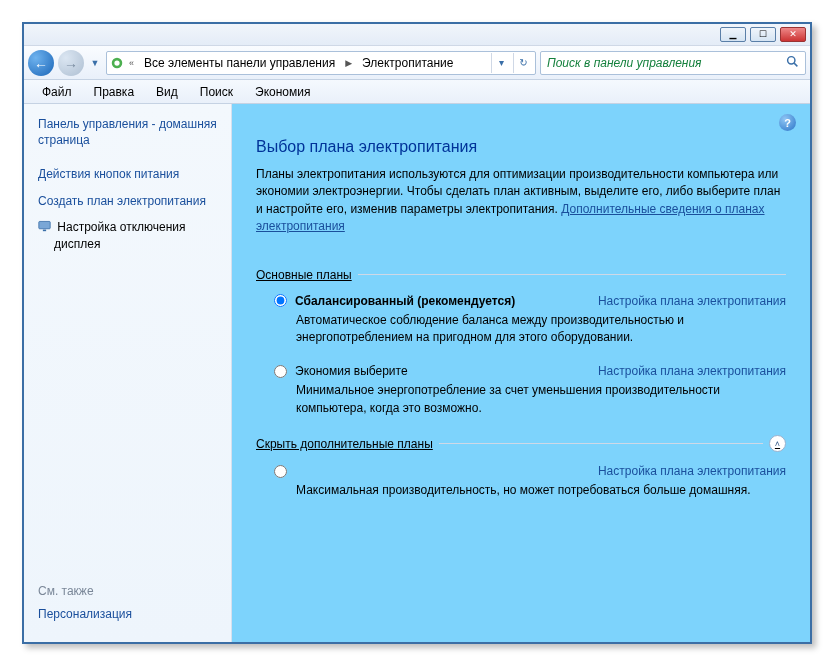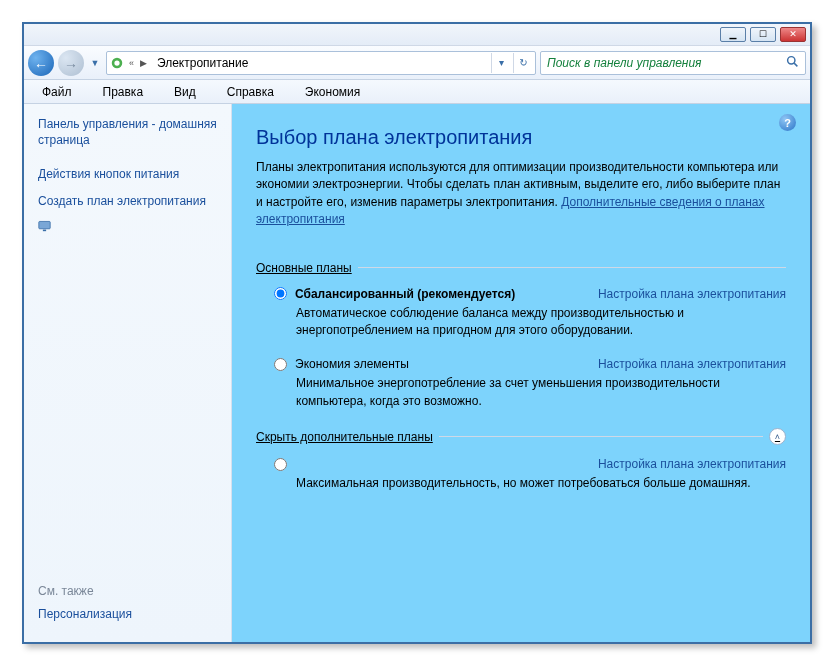--- a/index.html
+++ b/index.html
@@ -93,21 +93,21 @@
     display:flex; align-items:center;
     padding: 0 6px;
     color:#15803d; font-style:italic;
   }
   .search-box .mag { margin-left:auto; color:#3a6fa8; font-style:normal;}
   .menu-row {
     height: 24px;
     background: linear-gradient(#f5f9fe,#e9f0fa);
     border-bottom: 1px solid #c5d2e3;
     display:flex; align-items:center;
-    padding: 0 8px; gap: 11px;
+    padding: 0 8px; gap: 2px;
   }
   .menu-item { padding: 2px 10px; }
   .body {
     flex:1;
     display:flex;
     min-height:0;
     background:#7dd3fc;
   }
   .sidebar {
     width: 208px;
@@ -138,22 +138,22 @@
   .help-icon {
     position:absolute; right:14px; top:10px;
     width:17px;height:17px;border-radius:50%;
     background: radial-gradient(circle at 35% 30%, #8fc6f5, #2b74c7);
     color:#fff; font-weight:bold; font-size:11px;
     display:flex;align-items:center;justify-content:center;
   }
   h1.main-title {
     color:#003399;
     font-weight:400;
-    font-size:20px;
-    margin: 4px 0 10px 0;
+    font-size:16px;
+    margin: 16px 0 10px 0;
   }
   .intro { color:#000; line-height:1.45; margin-bottom:32px;}
   .intro a { color:#1a4f9c; text-decoration:underline; }
   .section-hd {
     display:flex; align-items:center; gap:6px; margin-bottom:12px;
     color:#000;
     text-decoration:underline;
   }
   .section-hd .line { flex:1; height:1px; background:#cfd8e6;}
   .section-hd .chev {
@@ -196,20 +196,21 @@
     <div class="nav-drop">▼</div>
 
     <div class="breadcrumb">
       <span class="bc-icon">
         <svg width="14" height="14" viewBox="0 0 16 16">
             <circle cx="8" cy="8" r="6" fill="#4caf50"></circle>
             <circle cx="8" cy="8" r="3" fill="#fff"></circle>
           </svg>
       </span>
       <span class="bc-sep">«</span>
+      <span class="bc-part">Все элементы панели управления</span>
       <span class="bc-sep">▶</span>
       <span class="bc-part">Электропитание</span>
       <div class="bc-right">
         <div class="bc-btn">▾</div>
         <div class="bc-btn">↻</div>
       </div>
     </div>
 
     <div class="search-box">
       <span>Поиск в панели управления</span>
@@ -219,37 +220,38 @@
             <line x1="10" y1="10" x2="14" y2="14" stroke="#3a6fa8" stroke-width="1.8"></line>
           </svg>
       </span>
     </div>
   </div>
 
   <div class="menu-row">
     <div class="menu-item">Файл</div>
     <div class="menu-item">Правка</div>
     <div class="menu-item">Вид</div>
-    <div class="menu-item">Справка</div>
+    <div class="menu-item">Поиск</div>
     <div class="menu-item">Экономия</div>
   </div>
 
   <div class="body">
 
     <div class="sidebar">
       <div class="side-link" style="margin-bottom:18px">Панель управления - домашняя страница</div>
       <div class="side-link">Действия кнопок питания</div>
       <div class="side-link">Создать план электропитания</div>
       <div class="side-link current" style="padding-left:16px">
         <span class="icon">
           <svg width="13" height="13" viewBox="0 0 16 16">
               <rect x="1" y="3" width="14" height="9" rx="1" fill="#7aa7d6" stroke="#3a6fa8"></rect>
               <rect x="6" y="13" width="4" height="2" fill="#3a6fa8"></rect>
             </svg>
         </span>
+        <span>Настройка отключения дисплея</span>
       </div>
 
       <div class="side-spacer"></div>
 
       <div class="see-also-hd">См. также</div>
       <div class="side-link">Персонализация</div>
     </div>
 
     <div class="main">
       <div class="help-icon">?</div>
@@ -273,21 +275,21 @@
           </label>
           <span class="plan-link">Настройка плана электропитания</span>
         </div>
         <div class="plan-desc">Автоматическое соблюдение баланса между производительностью и энергопотреблением на пригодном для этого оборудовании.</div>
       </div>
 
       <div class="plan">
         <div class="plan-row">
           <label class="plan-radio">
             <input type="radio" name="plan" style="">
-            <span class="plan-name normal">Экономия элементы</span>
+            <span class="plan-name normal">Экономия выберите</span>
           </label>
           <span class="plan-link">Настройка плана электропитания</span>
         </div>
         <div class="plan-desc">Минимальное энергопотребление за счет уменьшения производительности компьютера, когда это возможно.</div>
       </div>
 
       <div class="section-hd">
         <span>Скрыть дополнительные планы</span>
         <div class="line"></div>
         <div class="chev">˄</div>

